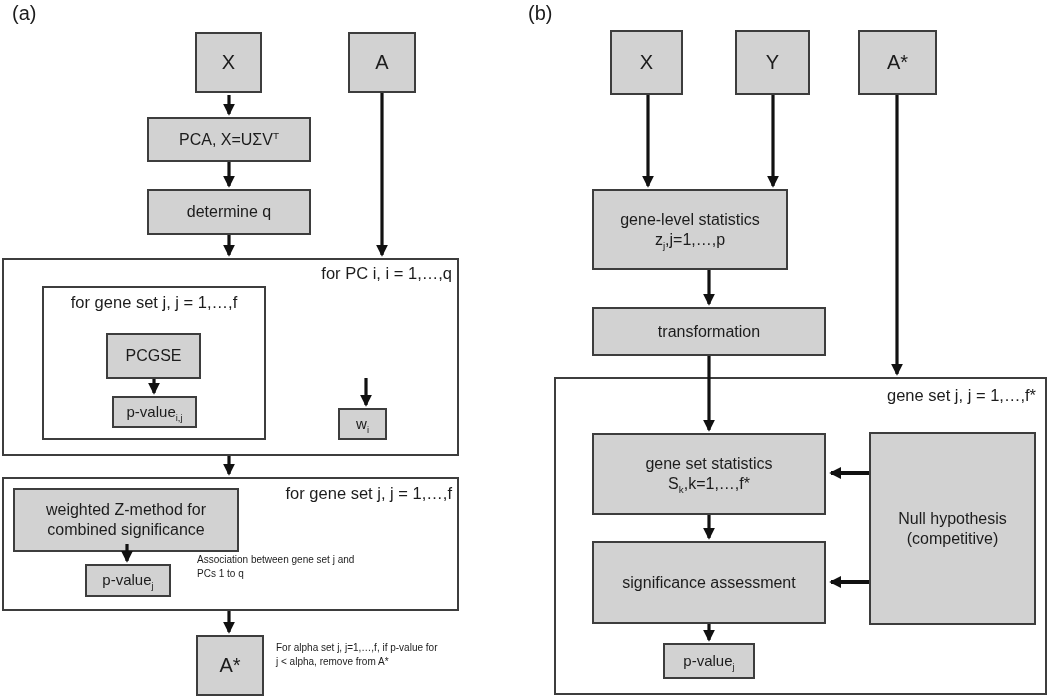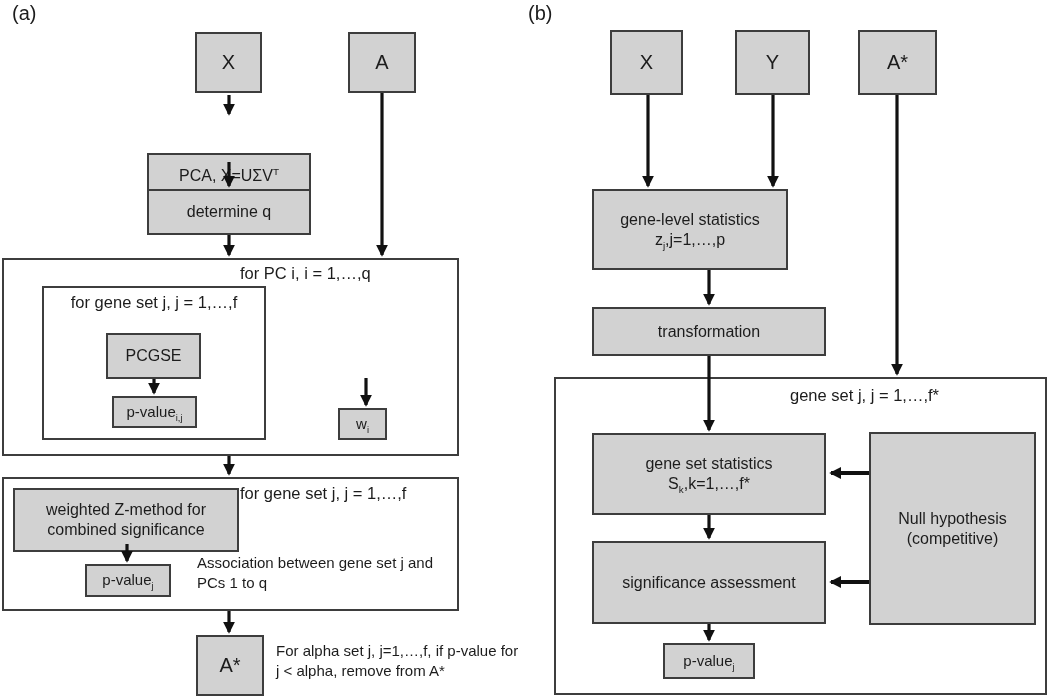--- a/index.html
+++ b/index.html
@@ -13,23 +13,23 @@
   body{font-family:"Liberation Sans",sans-serif;background:var(--bg);}
   .canvas{position:relative;width:1050px;height:697px;background:var(--bg);overflow:hidden;color:var(--text);}
   .panel-label{position:absolute;font-size:20px;color:var(--text);}
   .container-box{position:absolute;background:var(--bg);border:2px solid var(--box-border);}
   .box{position:absolute;background:var(--box-fill);border:2px solid var(--box-border);
        display:flex;flex-direction:column;align-items:center;justify-content:center;
        text-align:center;font-size:16px;line-height:1.25;color:var(--text);}
   .box.big{font-size:20px;}
   .box.small{font-size:15px;}
   .caption{position:absolute;font-size:16.5px;color:var(--text);white-space:nowrap;}
-  .caption.right{}
+  .caption.right{text-align:right;}
   .caption.center{text-align:center;}
-  .note{position:absolute;font-size:15px;line-height:1.35;color:var(--text);}
+  .note{position:absolute;font-size:10px;line-height:1.35;color:var(--text);}
   .note div{white-space:nowrap;}
   sub{font-size:0.62em;line-height:0;}
   sup{font-size:0.62em;line-height:0;}
   svg.arrows{position:absolute;left:0;top:0;width:1050px;height:697px;pointer-events:none;}
   svg.arrows line{stroke:var(--arrow);stroke-width:3.2;}
   svg.arrows line.thick{stroke-width:4;}
   svg.arrows marker path{fill:var(--arrow);}
 </style>
 </head>
 <body>
@@ -45,21 +45,21 @@
   <div class="container-box" style="left:554px;top:377px;width:493px;height:318px;"></div>
 
   <div class="caption right" style="left:240px;top:264px;width:212px;">for PC i, i = 1,…,q</div>
   <div class="caption center" style="left:52px;top:293px;width:204px;">for gene set j, j = 1,…,f</div>
   <div class="caption right" style="left:240px;top:484px;width:212px;">for gene set j, j = 1,…,f</div>
   <div class="caption right" style="left:790px;top:386px;width:246px;">gene set j, j = 1,…,f*</div>
 
   <div class="box big" style="left:195px;top:32px;width:67px;height:61px;">X</div>
   <div class="box big" style="left:348px;top:32px;width:68px;height:61px;">A</div>
 
-  <div class="box" style="left:147px;top:117px;width:164px;height:45px;margin-top:36px;">
+  <div class="box" style="left:147px;top:117px;width:164px;height:45px;">
     <span><span>PCA, X=UΣV</span><sup>T</sup></span>
   </div>
 
   <div class="box" style="left:147px;top:189px;width:164px;height:46px;">determine q</div>
 
   <div class="box" style="left:106px;top:333px;width:95px;height:46px;text-align:center;">PCGSE</div>
 
   <div class="box small" style="left:112px;top:396px;width:85px;height:32px;">
     <span><span>p-value</span><sub>i,j</sub></span>
   </div>

